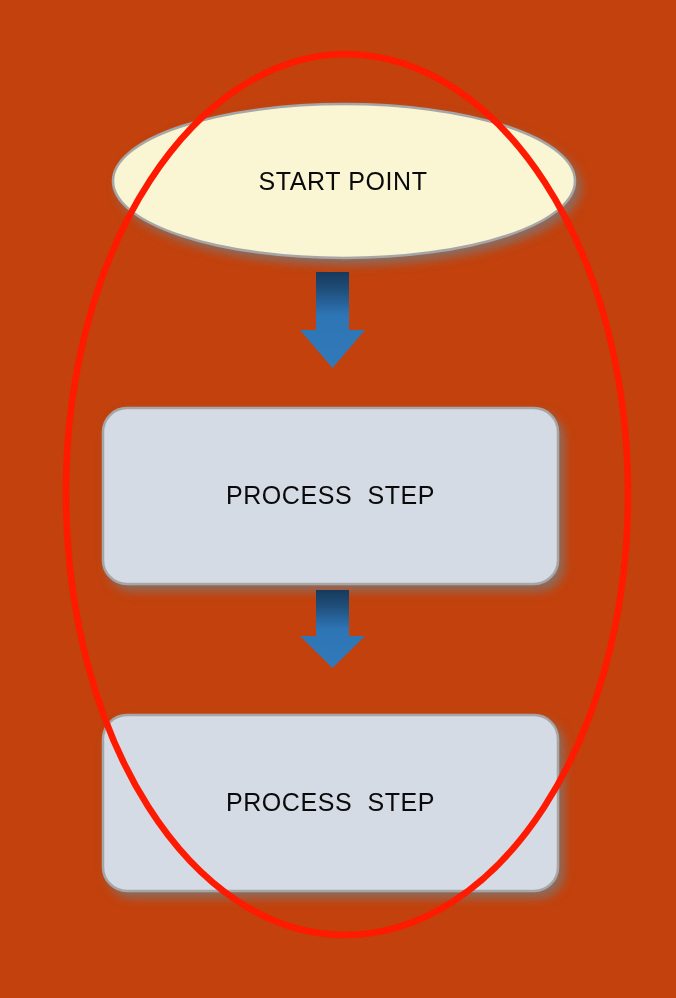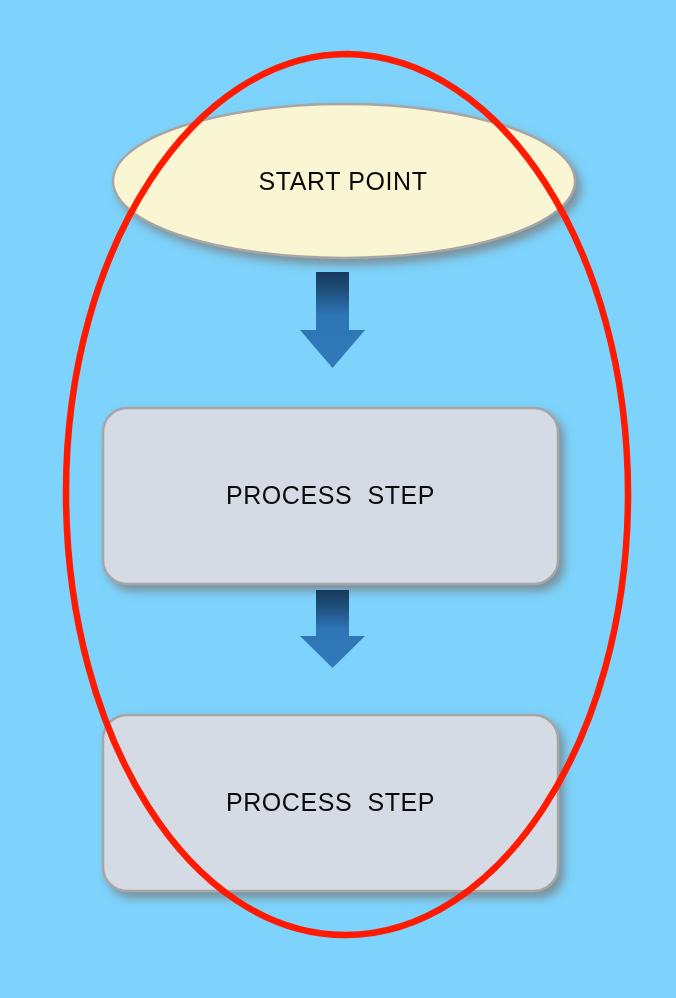--- a/index.html
+++ b/index.html
@@ -8,21 +8,21 @@
     padding: 0;
     background: #ffffff;
   }
   body {
     font-family: "Liberation Sans", sans-serif;
   }
   #canvas {
     position: relative;
     width: 676px;
     height: 998px;
-    background: #7dd3fc;
+    background: #c2410c;
     overflow: hidden;
   }
   #flow-svg {
     position: absolute;
     left: 0;
     top: 0;
     width: 676px;
     height: 998px;
     display: block;
   }

